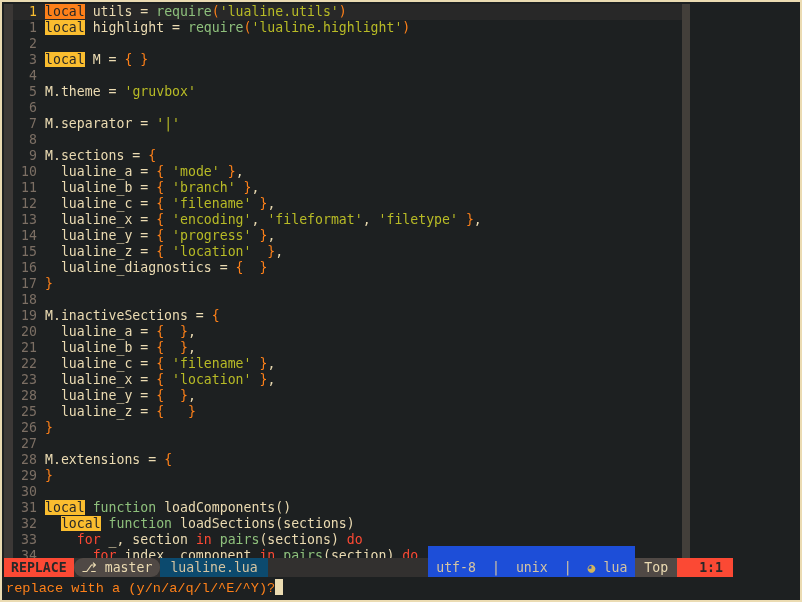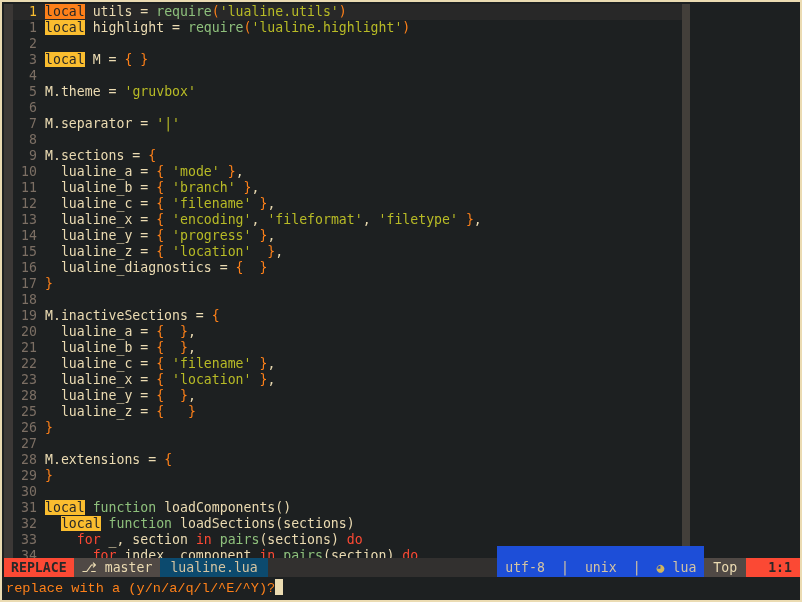--- a/index.html
+++ b/index.html
@@ -105,21 +105,21 @@
   .t-ident   { color: #ebdbb2; }
   .t-op      { color: #ebdbb2; }
   .t-search  { background: #fabd2f; color: #282828; }
   .t-incsearch { background: #fe8019; color: #282828; }
 
   
   .statusline {
     position: absolute;
     left: 2px;
     top: 556px;
-    width: 798px;
+    width: 729px;
     height: 19px;
     background: #32302f;
     display: flex;
     align-items: center;
     font-size: 13.2px;
     line-height: 19px;
     white-space: pre;
   }
   .sl-mode {
     background: #fb4934;
@@ -128,20 +128,21 @@
     padding: 0 7px;
     height: 19px;
     line-height: 19px;
   }
   .sl-branch {
     background: #504945;
     color: #ebdbb2;
     padding: 0 8px;
     height: 19px;
     line-height: 19px;
+    border-radius: 9px;
   }
   .sl-branch .gicon { color: #ebdbb2; }
   .sl-file {
     background: #0c4a6e;
     color: #d5c4a1;
     padding: 0 10px;
     height: 19px;
     line-height: 19px;
   }
   .sl-spacer { flex: 1; background: #32302f; height: 19px; }

